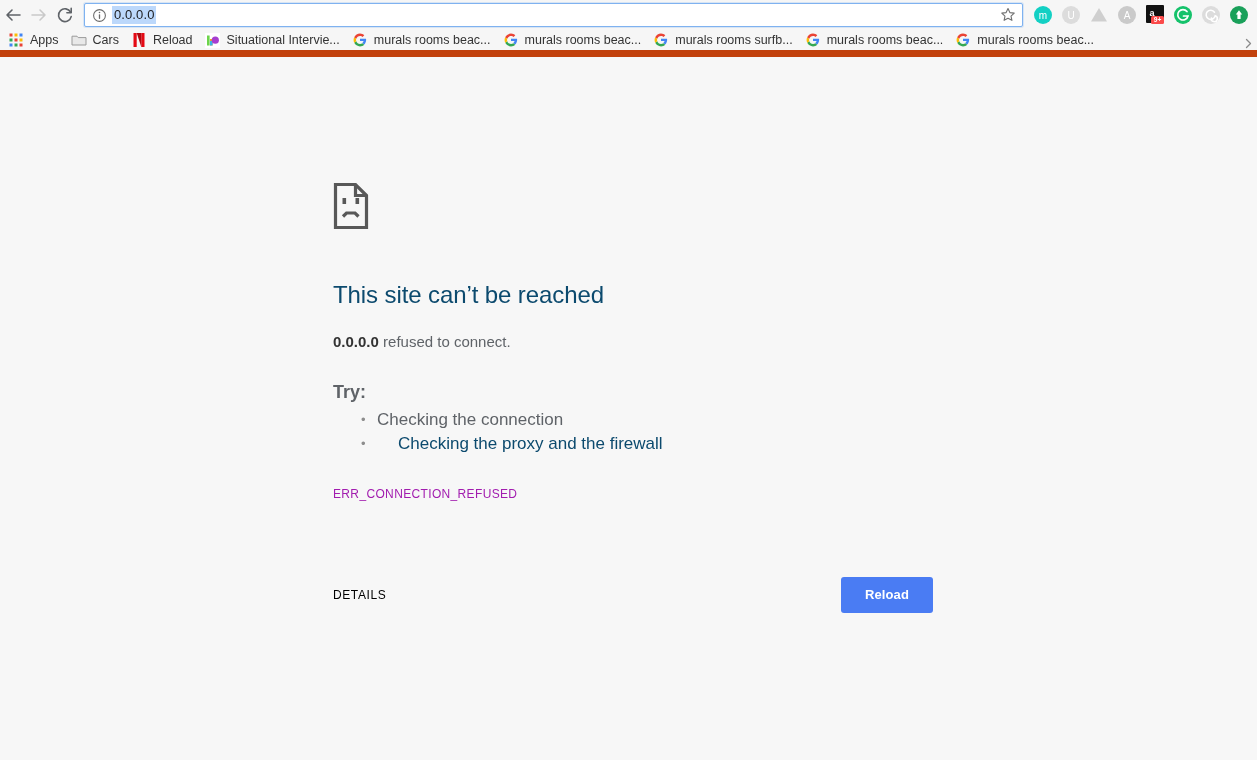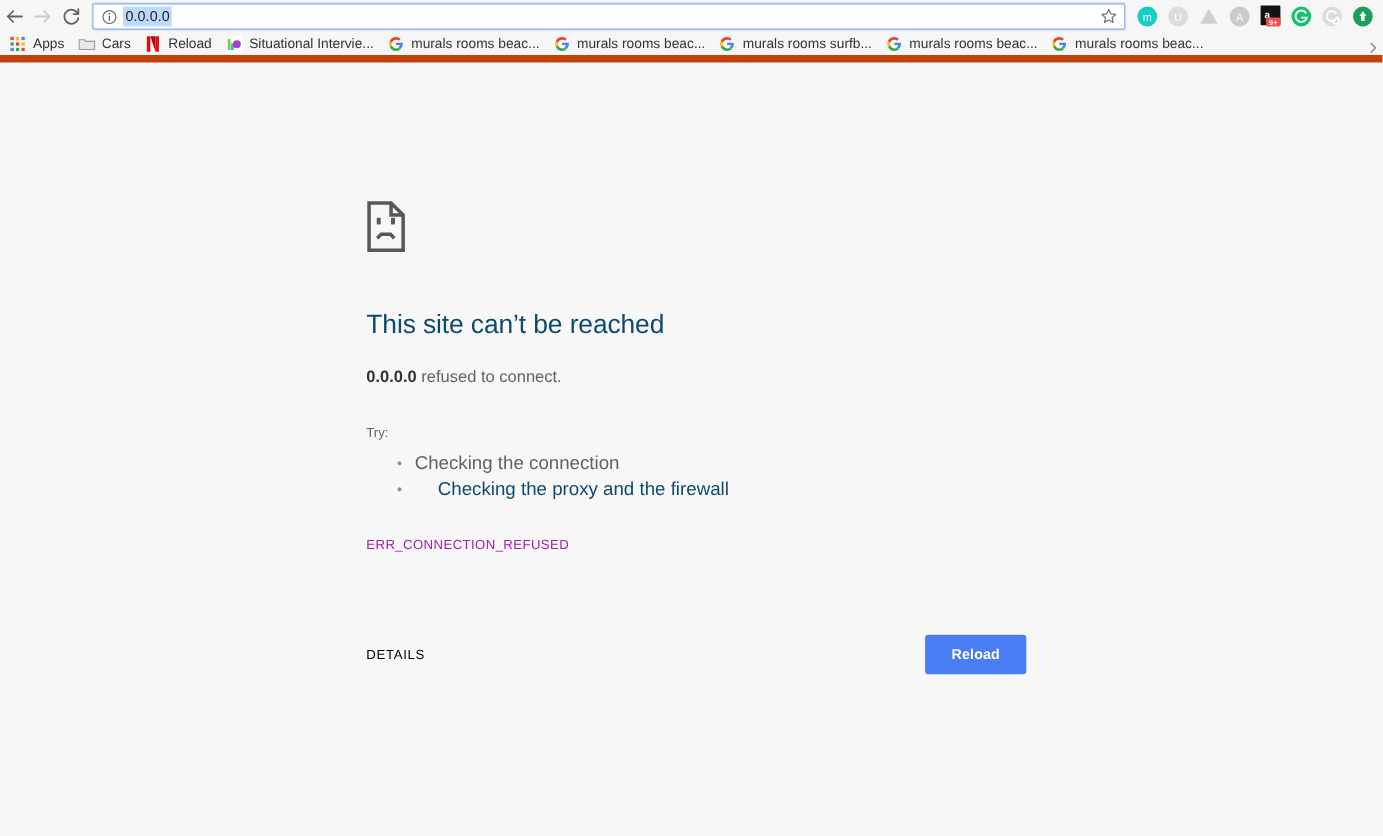--- a/index.html
+++ b/index.html
@@ -161,24 +161,25 @@
     line-height: 30px;
   }
   #error-summary {
     font-size: 15px;
     color: #5f6368;
     margin: 0 0 30px 0;
     line-height: 20px;
   }
   #error-summary b { color: #333333; font-weight: bold; }
   #try-label {
-    font-size: 12px;
+    font-size: 18px;
     color: #5f6368;
     margin: 0 0 6px 0;
     line-height: 20px;
+    font-weight: bold;
   }
   #suggestion-list {
     margin: 0 0 30px 0;
     padding-left: 28px;
     list-style: none;
   }
   #suggestion-list li {
     font-size: 17px;
     color: #5f6368;
     line-height: 24px;

